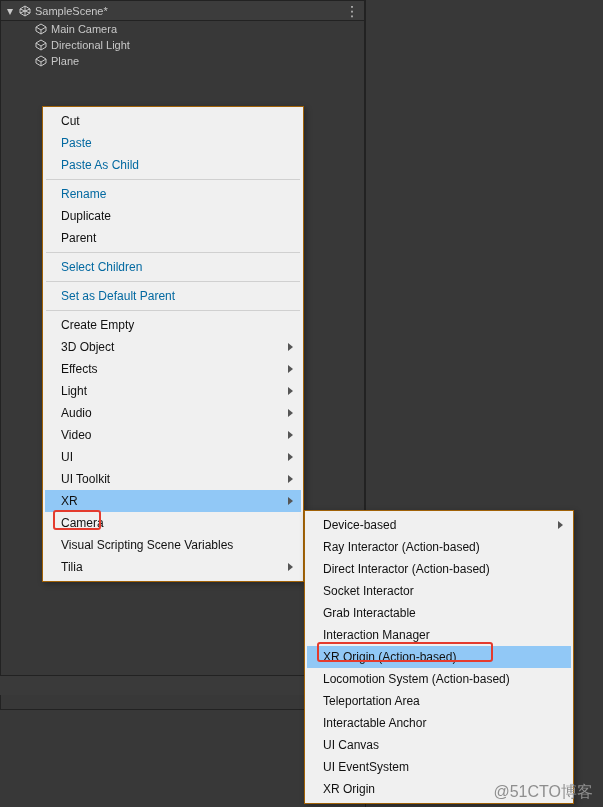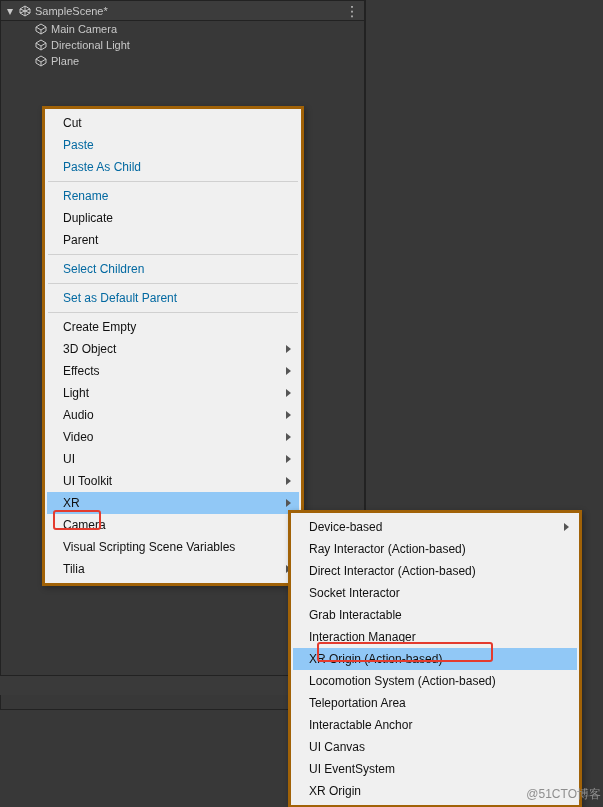--- a/index.html
+++ b/index.html
@@ -18,33 +18,33 @@
 
   
   .side { position: absolute; top: 0; left: 365px; width: 238px; height: 807px; background: #383838; border-left: 1px solid #222; }
 
   
   .footer { position: absolute; left: 0; top: 675px; width: 365px; height: 20px; background: #3a3a3a; border-top: 1px solid #222; display:flex; align-items:center; justify-content:flex-end; padding-right:6px; gap:4px;}
   .footer .lock { width:18px; height:14px; background:#4a4a4a; border-radius:2px; display:flex; align-items:center; justify-content:center; }
   .footer .count { width:22px; height:14px; background:#2c2c2c; border-radius:2px; color:#c8c8c8; font-size:10px; display:flex; align-items:center; justify-content:center;}
 
   
-  .context-menu { position: absolute; background: #f0f0f0; border: 3px solid #a16207; box-shadow: 2px 2px 6px rgba(0,0,0,0.3); padding: 3px 2px; font-size: 12px; color: #111; }
+  .context-menu { position: absolute; background: #f0f0f0; border: 1px solid #a16207; box-shadow: 2px 2px 6px rgba(0,0,0,0.3); padding: 3px 2px; font-size: 12px; color: #111; }
   .context-menu .item { height: 22px; display: flex; align-items: center; padding: 0 22px 0 16px; white-space: nowrap; position: relative; }
   .context-menu .item.disabled { color: #0369a1; }
   .context-menu .item.haschild::after { content: ""; position: absolute; right: 8px; top: 50%; transform: translateY(-50%); border-left: 5px solid #555; border-top: 4px solid transparent; border-bottom: 4px solid transparent; }
   .context-menu .item.highlight { background: #91c8f6; }
   .context-menu .sep { height: 1px; background: #d0d0d0; margin: 3px 1px; }
 
   .menu1 { top: 106px; left: 42px; width: 262px; }
-  .menu2 { top: 510px; left: 288px; width: 294px; }
+  .menu2 { top: 510px; left: 304px; width: 270px; }
 
   .red-box { position: absolute; border: 2px solid #e43b2e; border-radius: 3px; pointer-events: none; }
 
-  .watermark { position: absolute; right: 2px; bottom: 4px; font-size: 12px; color: #8e8e8e; font-family: "Microsoft YaHei", sans-serif; }
+  .watermark { position: absolute; right: 10px; bottom: 4px; font-size: 16px; color: #8e8e8e; font-family: "Microsoft YaHei", sans-serif; }
 
   
   .unity-icon svg, .cube-icon svg { display:block; }
 </style>
 </head>
 <body>
 
 <div class="panel">
   <div class="panel-header">
     <span class="foldout">▾</span>

